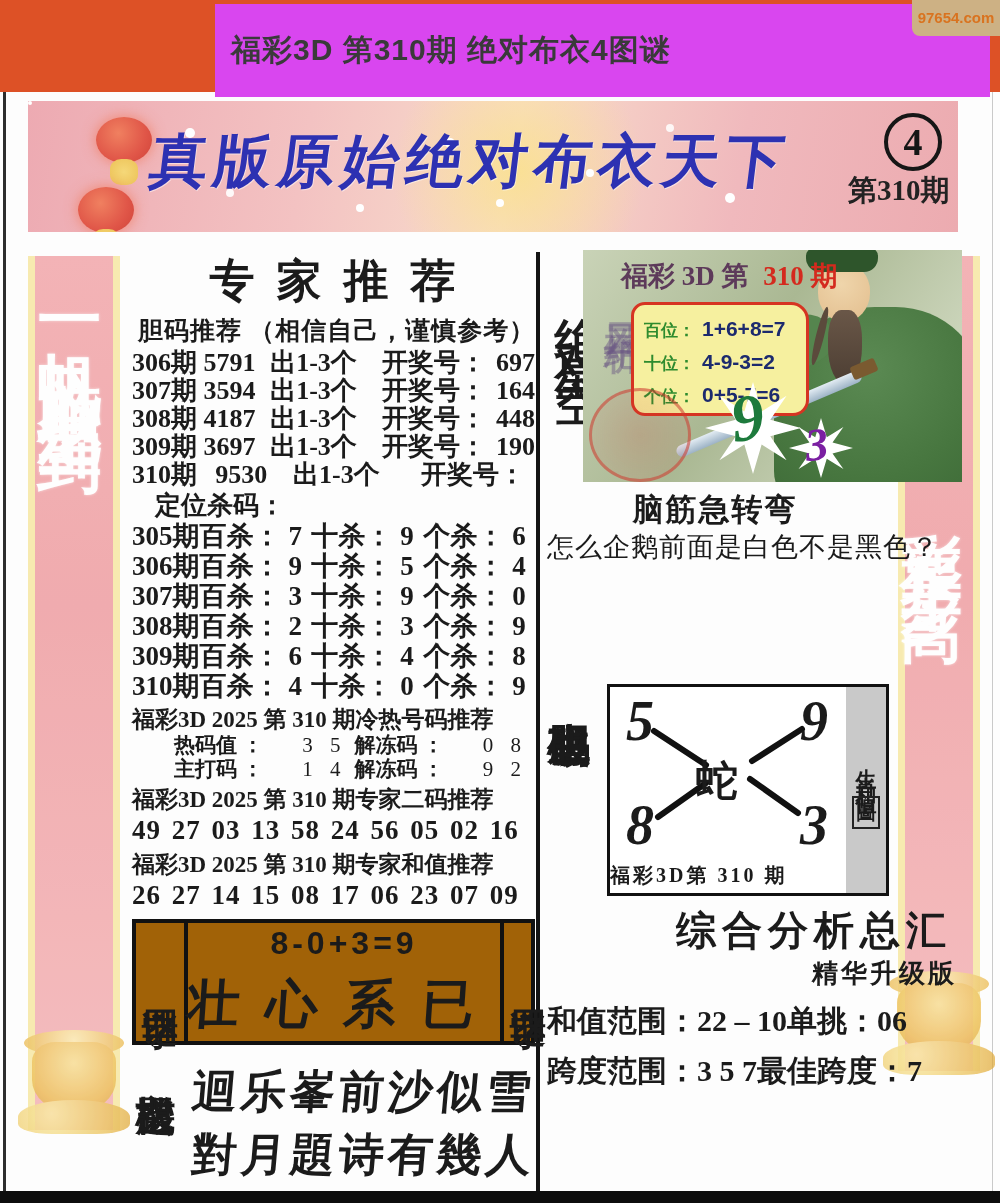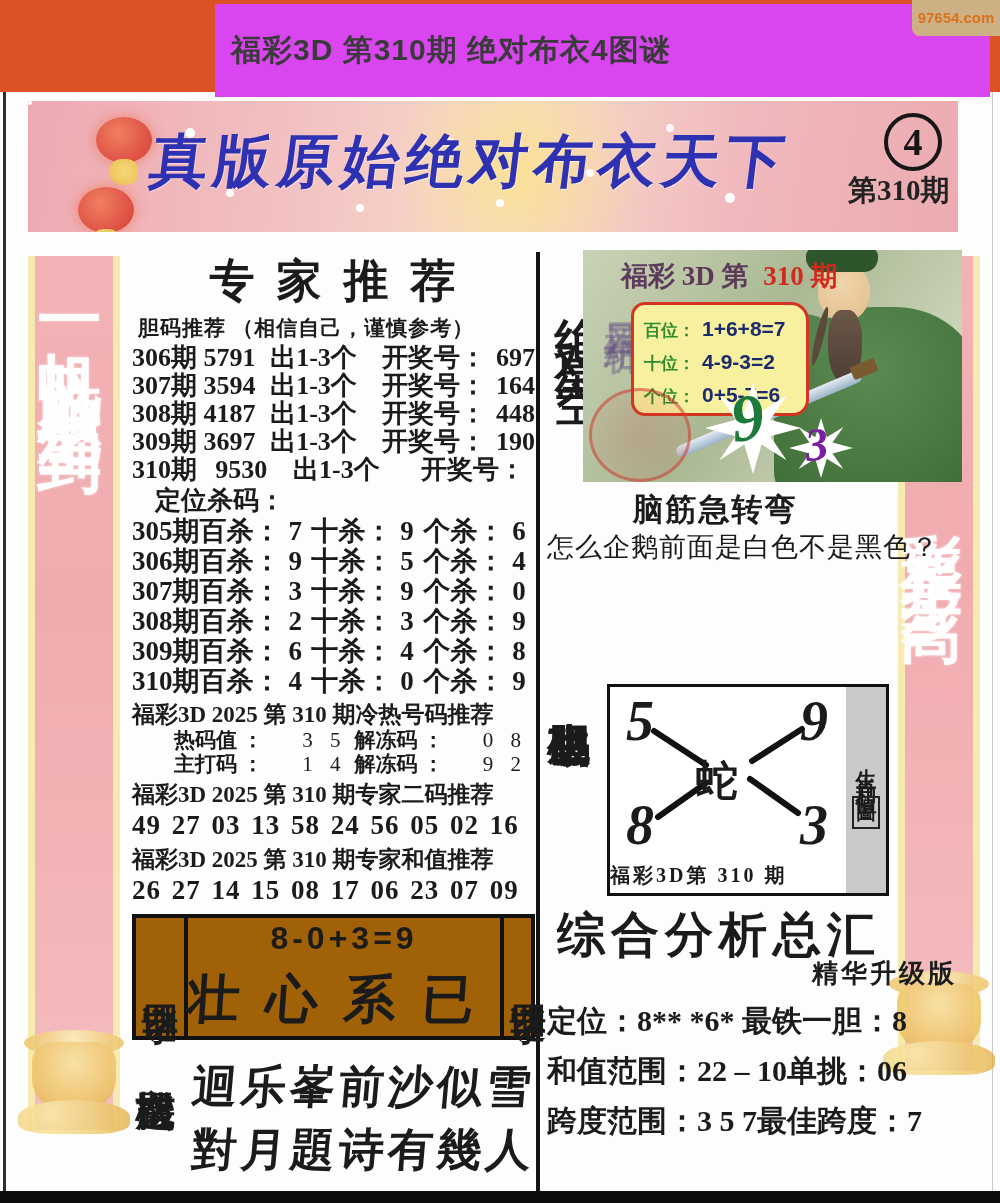--- a/index.html
+++ b/index.html
@@ -41,21 +41,21 @@
   .ribbon-left .ribbon-text{font-size:64px;}
   .ribbon-right .ribbon-text{top:228px;font-size:62px;}
   .gold-pot{position:absolute;bottom:-4px;left:50%;transform:translateX(-50%);width:112px;height:120px;opacity:.85;}
   .gold-pot .pot-body{position:absolute;left:14px;top:28px;width:84px;height:70px;border-radius:28% 28% 46% 46%;background:radial-gradient(circle at 50% 30%,#f8e48c,#ecba45 65%,#d99a2b);}
   .gold-pot .pot-rim{position:absolute;left:6px;top:16px;width:100px;height:26px;border-radius:50%;background:radial-gradient(circle at 50% 40%,#fdf0ae,#e8b23e);}
   .gold-pot .pot-coins{position:absolute;left:0px;top:86px;width:112px;height:34px;border-radius:50% 50% 30% 30%;background:radial-gradient(circle at 30% 40%,#f9e795,#e9bc4b 70%,#dfa42f);}
 
   
   .mid-col{position:absolute;left:132px;top:252px;width:403px;}
   .expert-title{font-size:45px;font-weight:bold;text-align:center;letter-spacing:22px;padding-left:20px;line-height:58px;}
-  .danma-sub{font-size:21px;font-weight:bold;margin:4px 0 2px 6px;letter-spacing:1px;white-space:nowrap;}
+  .danma-sub{font-size:25px;font-weight:bold;margin:4px 0 2px 6px;letter-spacing:1px;white-space:nowrap;}
   .drow{display:flex;align-items:baseline;font-size:26px;font-weight:bold;line-height:28px;white-space:nowrap;}
   .drow .c1{width:92px;}
   .drow .c2{width:86px;font-weight:600;}
   .drow .c3{width:126px;}
   .drow .c4{margin-left:14px;}
   .drow .c5{margin-left:10px;font-weight:600;}
   .kill-title{font-size:26px;font-weight:bold;line-height:30px;margin-top:2px;margin-left:23px;}
   .srow{display:flex;align-items:baseline;font-size:27px;font-weight:bold;line-height:30px;white-space:nowrap;}
   .srow .s1{width:104px;}
   .srow .lab{margin-right:8px;}
@@ -120,21 +120,21 @@
   .zo-strip .boxed{border:2px solid #222;padding:1px 2px;font-size:20px;font-weight:bold;margin-top:4px;}
   .zo-num{position:absolute;font-size:56px;font-weight:bold;font-style:italic;line-height:56px;}
   .zo-num.tl{left:16px;top:6px;}
   .zo-num.tr{right:58px;top:6px;}
   .zo-num.bl{left:16px;top:110px;}
   .zo-num.br{right:58px;top:110px;}
   .zo-center{position:absolute;left:86px;top:66px;font-size:42px;font-weight:bold;}
   .zo-lines{position:absolute;left:0;top:0;}
   .zo-caption{position:absolute;left:0;bottom:4px;width:238px;font-size:20px;font-weight:bold;letter-spacing:3px;white-space:nowrap;}
 
-  .sum-title{position:absolute;left:557px;top:903px;width:395px;text-align:left;font-size:48px;font-weight:bold;letter-spacing:6px;white-space:nowrap;}
+  .sum-title{position:absolute;left:557px;top:903px;width:395px;text-align:right;font-size:40px;font-weight:bold;letter-spacing:6px;white-space:nowrap;}
   .sum-sub{position:absolute;left:545px;top:956px;width:412px;text-align:right;font-size:26px;font-weight:bold;letter-spacing:3px;}
   .sum-lines{position:absolute;left:547px;top:996px;width:430px;}
   .sum-line{font-size:30px;font-weight:600;line-height:50px;white-space:nowrap;letter-spacing:0px;}
 </style>
 </head>
 <body>
 
 <div id="screen">
 
   <div class="top-strip"></div>
@@ -372,18 +372,17 @@
     <div class="zo-caption">福彩3D第 310 期</div>
     <div class="zo-strip">
       <div class="vtext">生肖和值</div>
       <div class="boxed">圖</div>
     </div>
   </div>
 
   <div class="sum-title">综合分析总汇</div>
   <div class="sum-sub">精华升级版</div>
   <div class="sum-lines">
-    <div class="sum-line">定位：8**  *6* 最铁一胆：8</div>
     <div class="sum-line">和值范围：22 – 10单挑：06</div>
     <div class="sum-line">跨度范围：3 5 7最佳跨度：7</div>
   </div>
 
 </div>
 
 </body></html>

